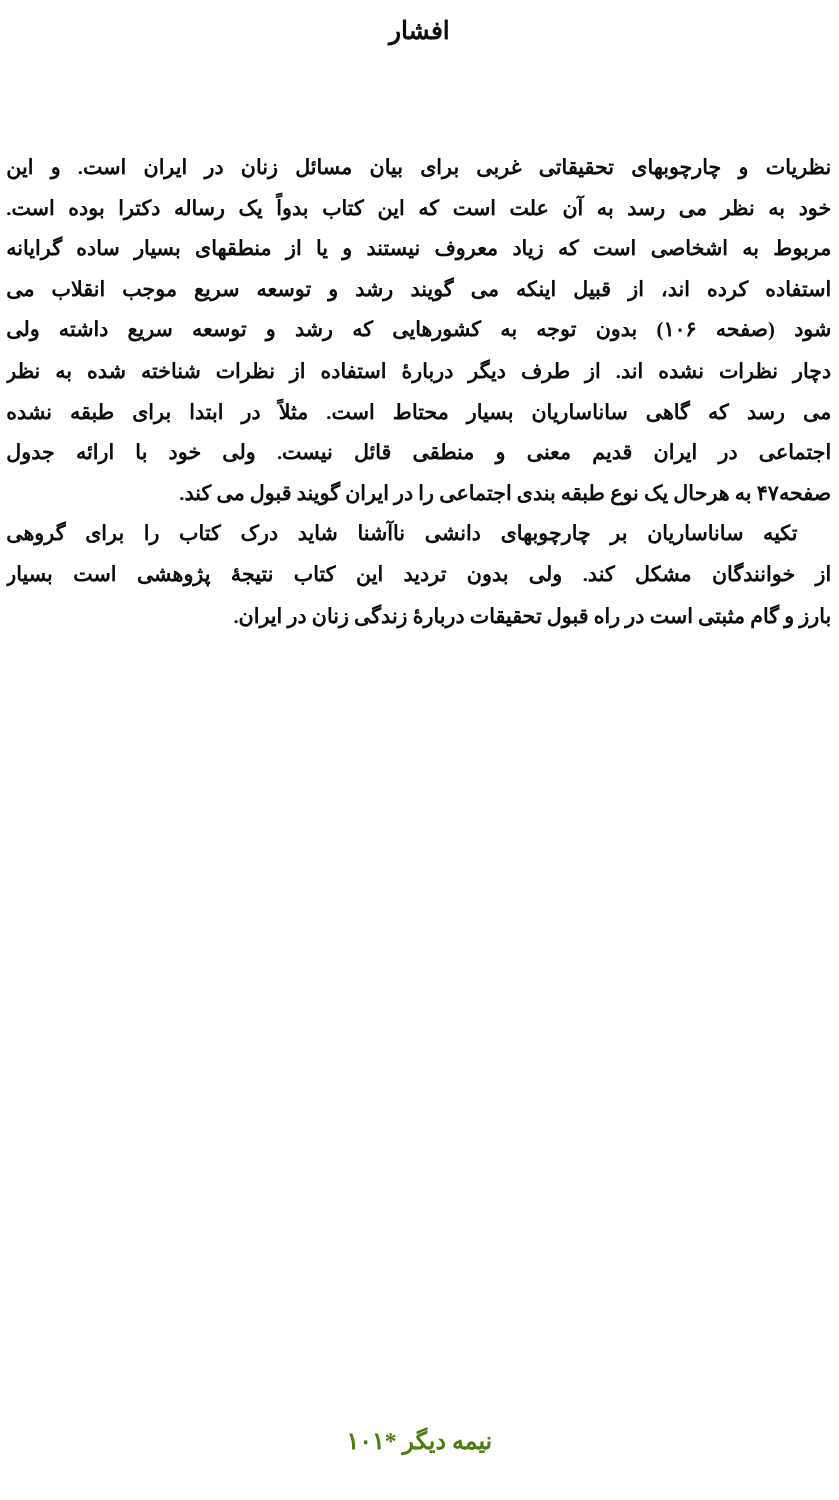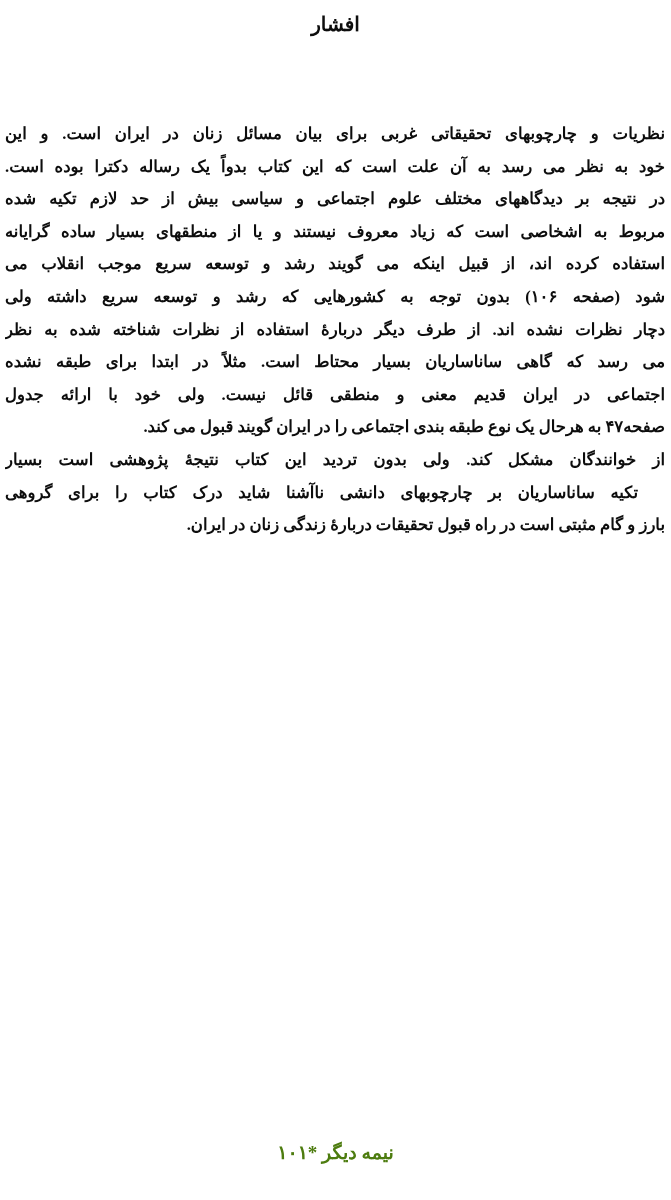--- a/index.html
+++ b/index.html
@@ -66,28 +66,27 @@
 </head>
 <body>
 
 <div class="page">
 
   <div class="running-head">افشار</div>
 
   <div class="text-block">
     <div class="line">نظریات و چارچوبهای تحقیقاتی غربی برای بیان مسائل زنان در ایران است. و این</div>
     <div class="line">خود به نظر می رسد به آن علت است که این کتاب بدواً یک رساله دکترا بوده است.</div>
-    <div class="line">در نتیجه بر دیدگاههای مختلف علوم اجتماعی و سیاسی بیش از حد لازم تکیه شده</div>
     <div class="line">مربوط به اشخاصی است که زیاد معروف نیستند و یا از منطقهای بسیار ساده گرایانه</div>
     <div class="line">استفاده کرده اند، از قبیل اینکه می گویند رشد و توسعه سریع موجب انقلاب می</div>
     <div class="line">شود (صفحه ۱۰۶) بدون توجه به کشورهایی که رشد و توسعه سریع داشته ولی</div>
     <div class="line">دچار نظرات نشده اند. از طرف دیگر دربارهٔ استفاده از نظرات شناخته شده به نظر</div>
     <div class="line">می رسد که گاهی ساناساریان بسیار محتاط است. مثلاً در ابتدا برای طبقه نشده</div>
     <div class="line">اجتماعی در ایران قدیم معنی و منطقی قائل نیست. ولی خود با ارائه جدول</div>
     <div class="line para-end">صفحه۴۷ به هرحال یک نوع طبقه بندی اجتماعی را در ایران گویند قبول می کند.</div>
+    <div class="line indent">تکیه ساناساریان بر چارچوبهای دانشی ناآشنا شاید درک کتاب را برای گروهی</div>
     <div class="line">از خوانندگان مشکل کند. ولی بدون تردید این کتاب نتیجهٔ پژوهشی است بسیار</div>
-    <div class="line indent">تکیه ساناساریان بر چارچوبهای دانشی ناآشنا شاید درک کتاب را برای گروهی</div>
     <div class="line para-end">بارز و گام مثبتی است در راه قبول تحقیقات دربارهٔ زندگی زنان در ایران.</div>
   </div>
 
   <div class="page-footer">نیمه دیگر *۱۰۱</div>
 
 </div>
 
 </body></html>

